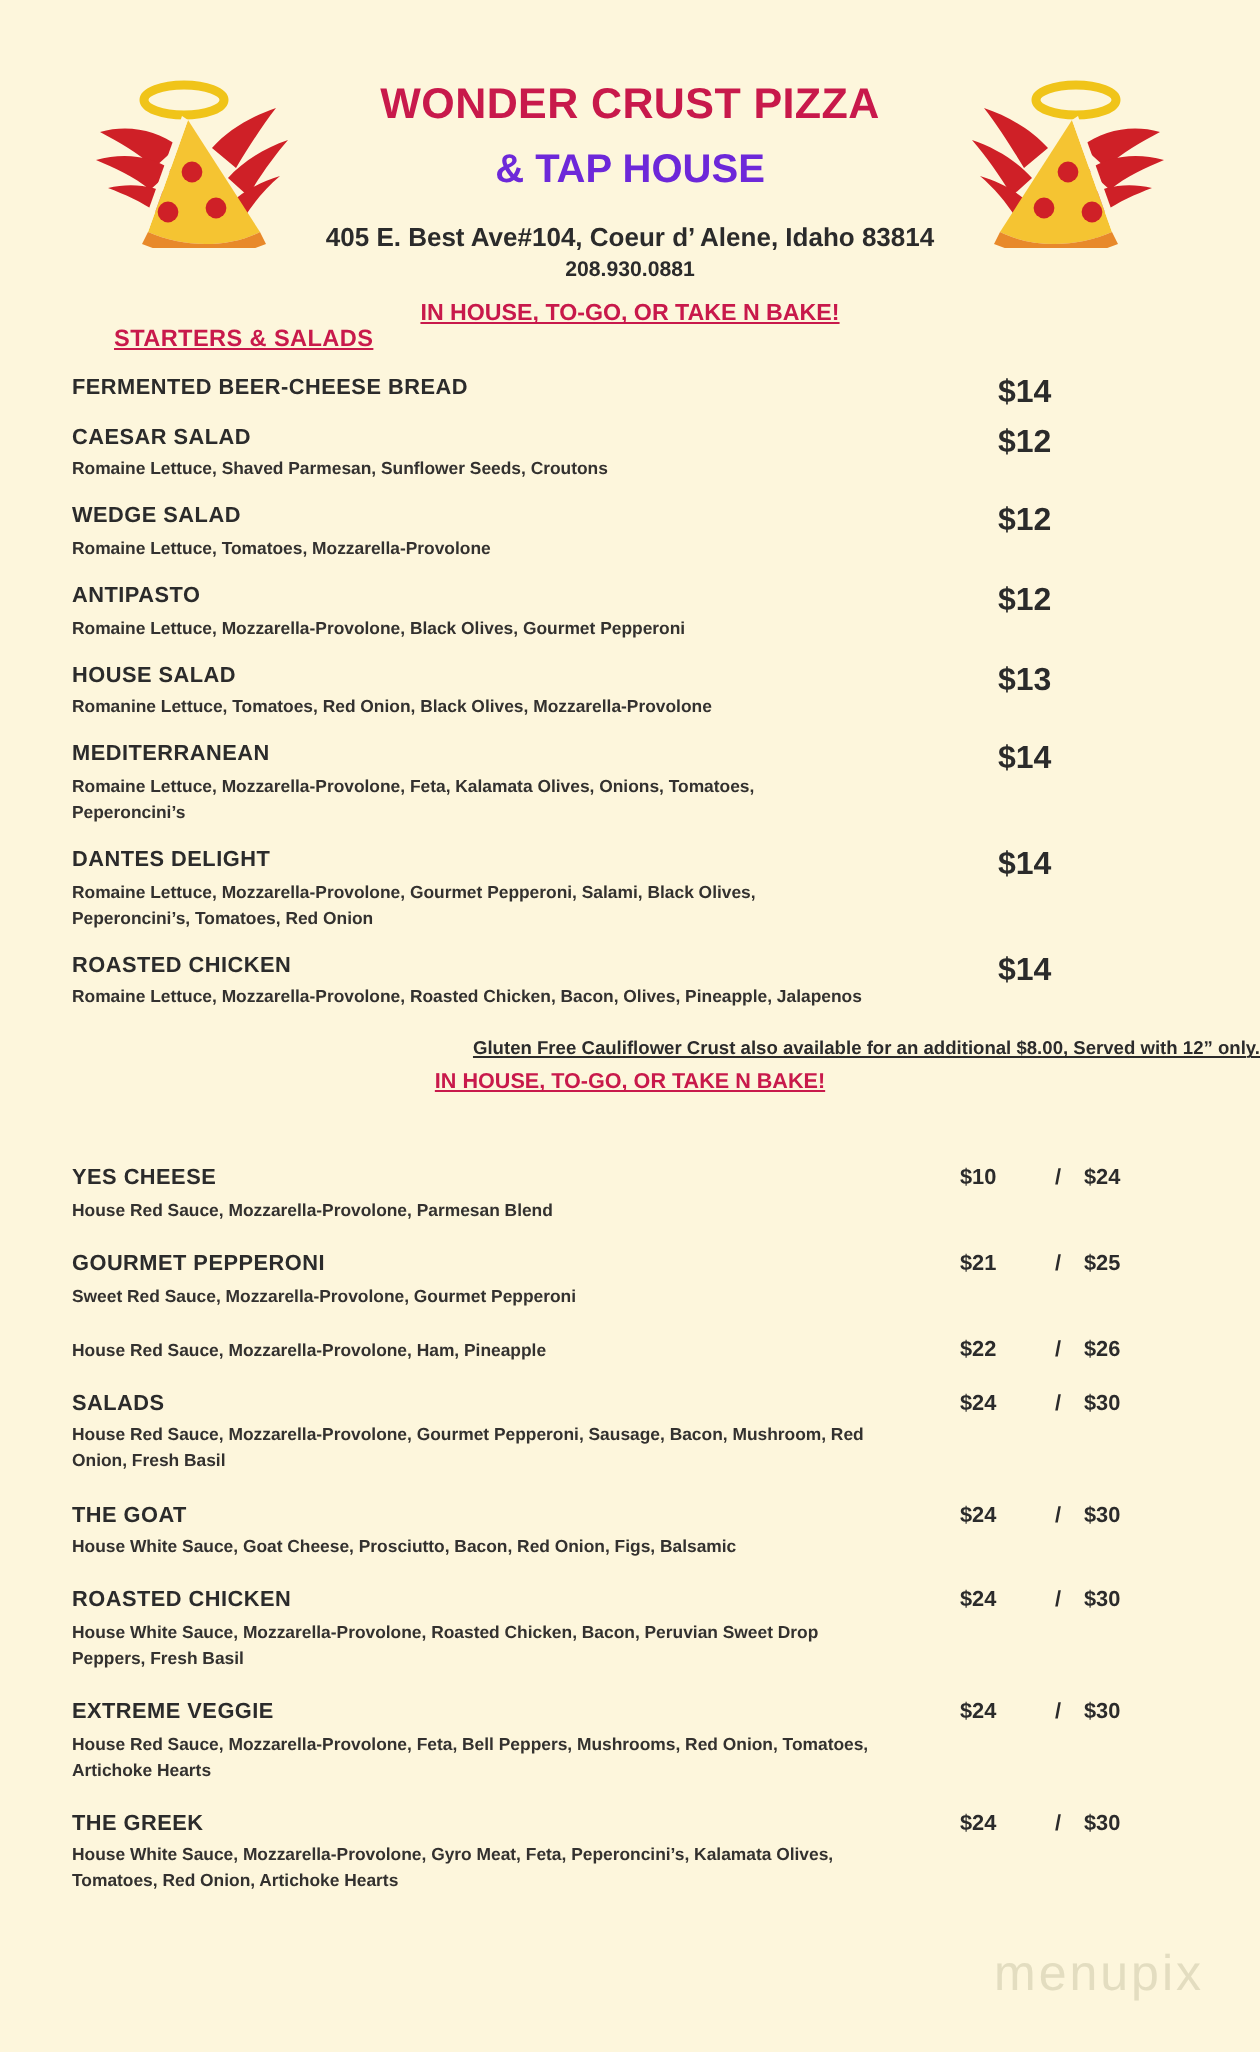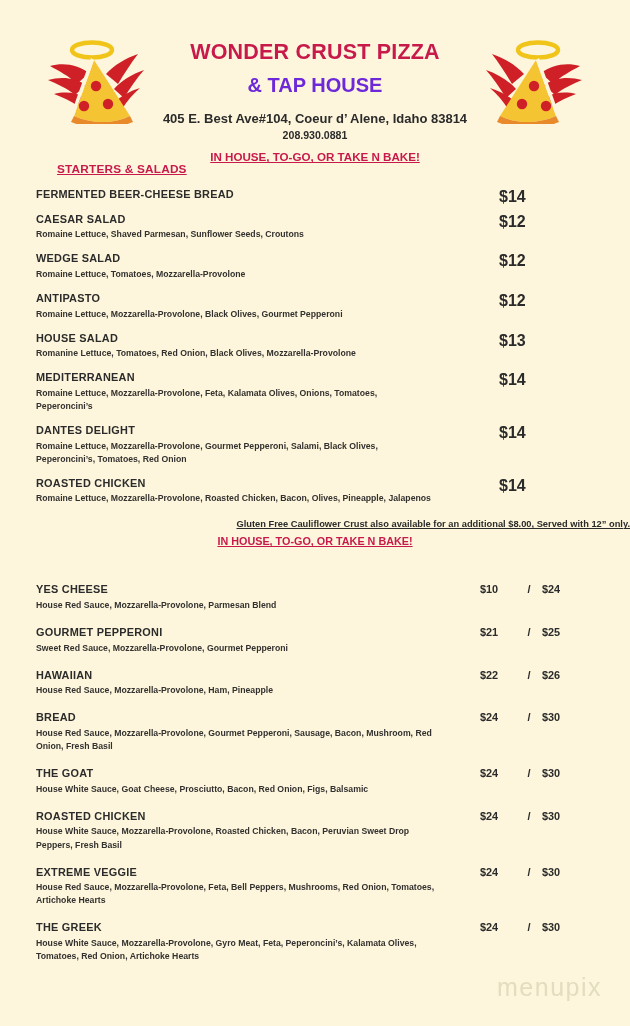--- a/index.html
+++ b/index.html
@@ -325,26 +325,25 @@
         <span class="item-name">YES CHEESE</span>
         <div class="item-desc">House Red Sauce, Mozzarella-Provolone, Parmesan Blend</div>
         <span class="price-pair"><span class="sm">$10</span><span class="sep">/</span><span class="lg">$24</span></span>
       </li>
       <li class="item">
         <span class="item-name">GOURMET PEPPERONI</span>
         <div class="item-desc">Sweet Red Sauce, Mozzarella-Provolone, Gourmet Pepperoni</div>
         <span class="price-pair"><span class="sm">$21</span><span class="sep">/</span><span class="lg">$25</span></span>
       </li>
       <li class="item">
-        <span class="item-name">HAWAIIAN</span>
         <div class="item-desc">House Red Sauce, Mozzarella-Provolone, Ham, Pineapple</div>
         <span class="price-pair"><span class="sm">$22</span><span class="sep">/</span><span class="lg">$26</span></span>
       </li>
       <li class="item">
-        <span class="item-name">BREAD</span>
+        <span class="item-name">SALADS</span>
         <div class="item-desc">House Red Sauce, Mozzarella-Provolone, Gourmet Pepperoni, Sausage, Bacon, Mushroom, Red Onion, Fresh Basil</div>
         <span class="price-pair"><span class="sm">$24</span><span class="sep">/</span><span class="lg">$30</span></span>
       </li>
       <li class="item">
         <span class="item-name">THE GOAT</span>
         <div class="item-desc">House White Sauce, Goat Cheese, Prosciutto, Bacon, Red Onion, Figs, Balsamic</div>
         <span class="price-pair"><span class="sm">$24</span><span class="sep">/</span><span class="lg">$30</span></span>
       </li>
       <li class="item">
         <span class="item-name">ROASTED CHICKEN</span>

